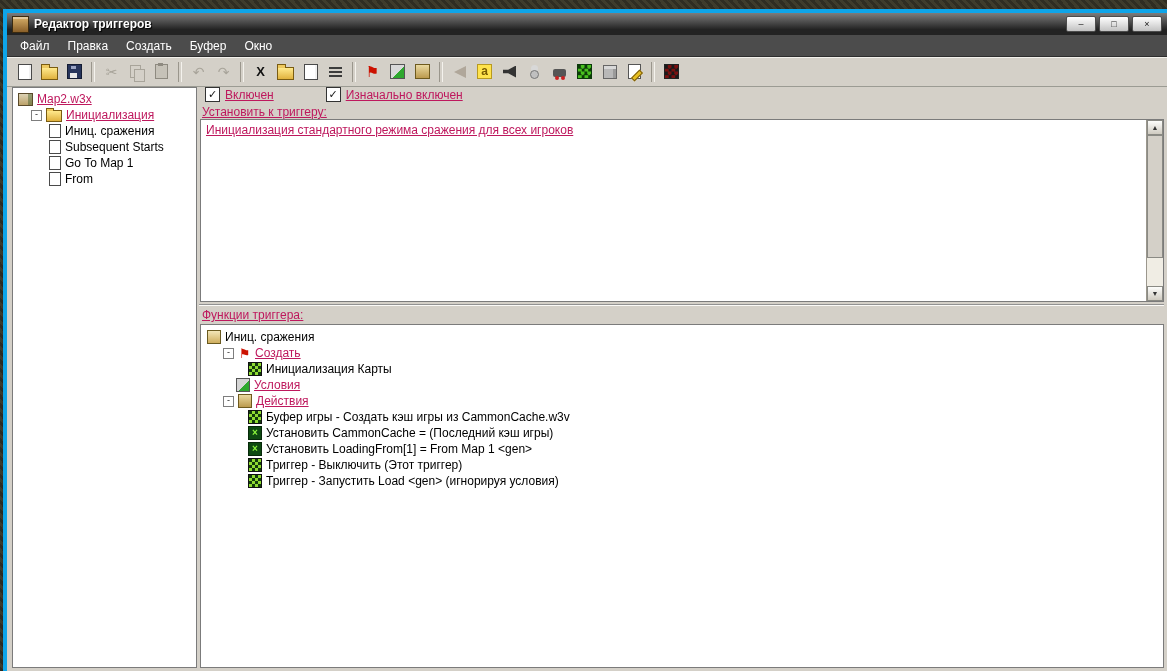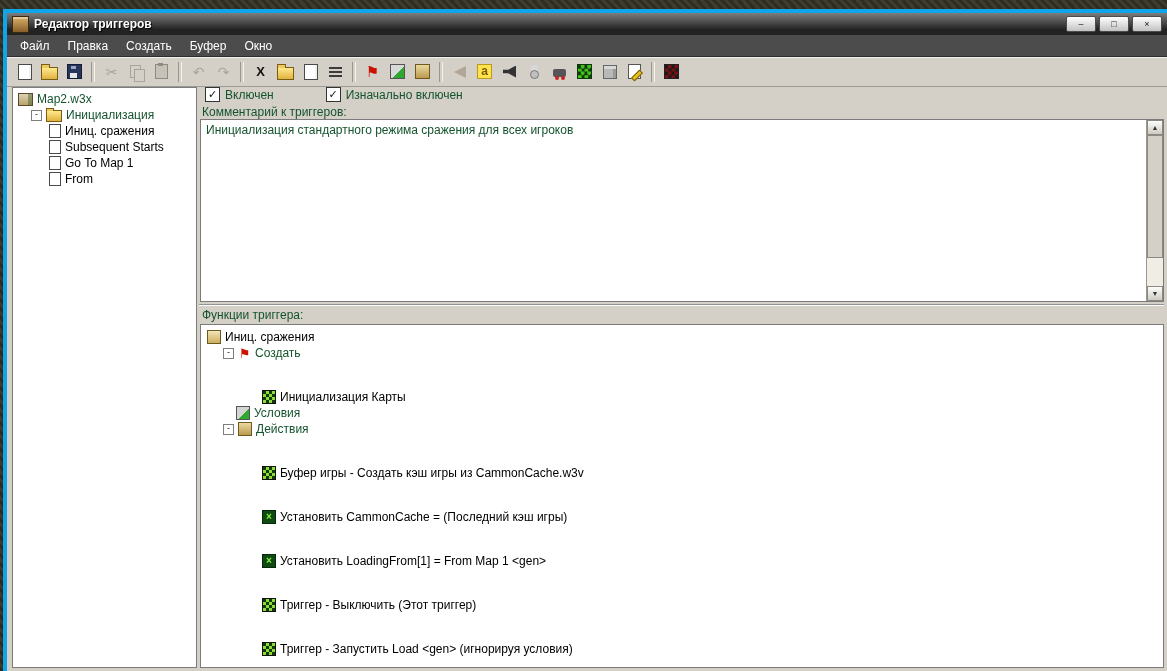--- a/index.html
+++ b/index.html
@@ -74,29 +74,29 @@
   .shape-cube{width:12px;height:12px;background:#b8b8b8;border:1px solid #666;
        box-shadow:inset 0 3px 0 #d8d8d8,inset -3px 0 0 #9a9a9a;}
   .shape-import{width:11px;height:13px;background:#fff;border:1px solid #555;}
   .shape-import::after{content:"";position:absolute;right:-3px;bottom:0;width:10px;height:3px;background:#e8c020;
        border:1px solid #7a5c12;transform:rotate(-45deg);}
   .shape-test{width:13px;height:13px;border:1px solid #222;
        background:repeating-conic-gradient(#7a1010 0% 25%,#1a1a1a 0% 50%);background-size:6.5px 6.5px;}
 
   
   .client{position:absolute;left:1px;right:1px;top:72px;bottom:1px;}
-  .purple{color:#14532d;}
+  .purple{color:#be185d;text-decoration:underline;}
 
   .lefttree{position:absolute;left:4px;top:2px;bottom:2px;width:183px;background:#fff;
        border:1px solid #7b7b7b;padding-top:3px;overflow:hidden;}
   .rightpanel{position:absolute;left:191px;top:0;right:2px;bottom:2px;}
 
   .trow,.frow{display:flex;align-items:center;height:16px;font-size:12px;color:#000;white-space:nowrap;}
   .lp0{padding-left:5px;}.lp1{padding-left:18px;}.lp2{padding-left:36px;}
-  .fp0{padding-left:6px;}.fp1{padding-left:22px;}.fp2{padding-left:61px;margin-top:28px;}
+  .fp0{padding-left:6px;}.fp1{padding-left:22px;}.fp2{padding-left:47px;}
 
   .exp{width:9px;height:9px;flex:none;border:1px solid #7e7e7e;background:#fff;margin-right:4px;
        font-size:9px;line-height:7px;text-align:center;color:#222;}
   .exp::after{content:"-";}
   .exp-spacer{width:13px;flex:none;}
 
   .ic{flex:none;margin-right:4px;display:inline-flex;align-items:center;justify-content:center;}
   .ic-map{width:13px;height:11px;background:linear-gradient(#dcd2b4,#bca26a);border:1px solid #5a4a2a;
        box-shadow:inset -4px 0 0 rgba(60,90,40,.45);}
   .ic-folder-open{width:14px;height:10px;background:linear-gradient(#ffe98c,#e0b23e);
@@ -287,21 +287,21 @@
         <span class="cb">
           <span class="cbbox checked"></span>
           <span class="cbl purple">Включен</span>
         </span>
         <span class="cb cb2">
           <span class="cbbox checked"></span>
           <span class="cbl purple">Изначально включен</span>
         </span>
       </div>
 
-      <div class="seclabel lbl-comment purple">Комментарий к триггеров:</div>
+      <div class="seclabel lbl-comment purple">Установить к триггеру:</div>
 
       <div class="commentbox">
         <div class="comment-text purple">Инициализация стандартного режима сражения для всех игроков</div>
         <div class="vscroll">
           <button class="vs-btn">▲</button>
           <div class="vs-track">
             <div class="vs-thumb"></div>
           </div>
           <button class="vs-btn">▼</button>
         </div>

